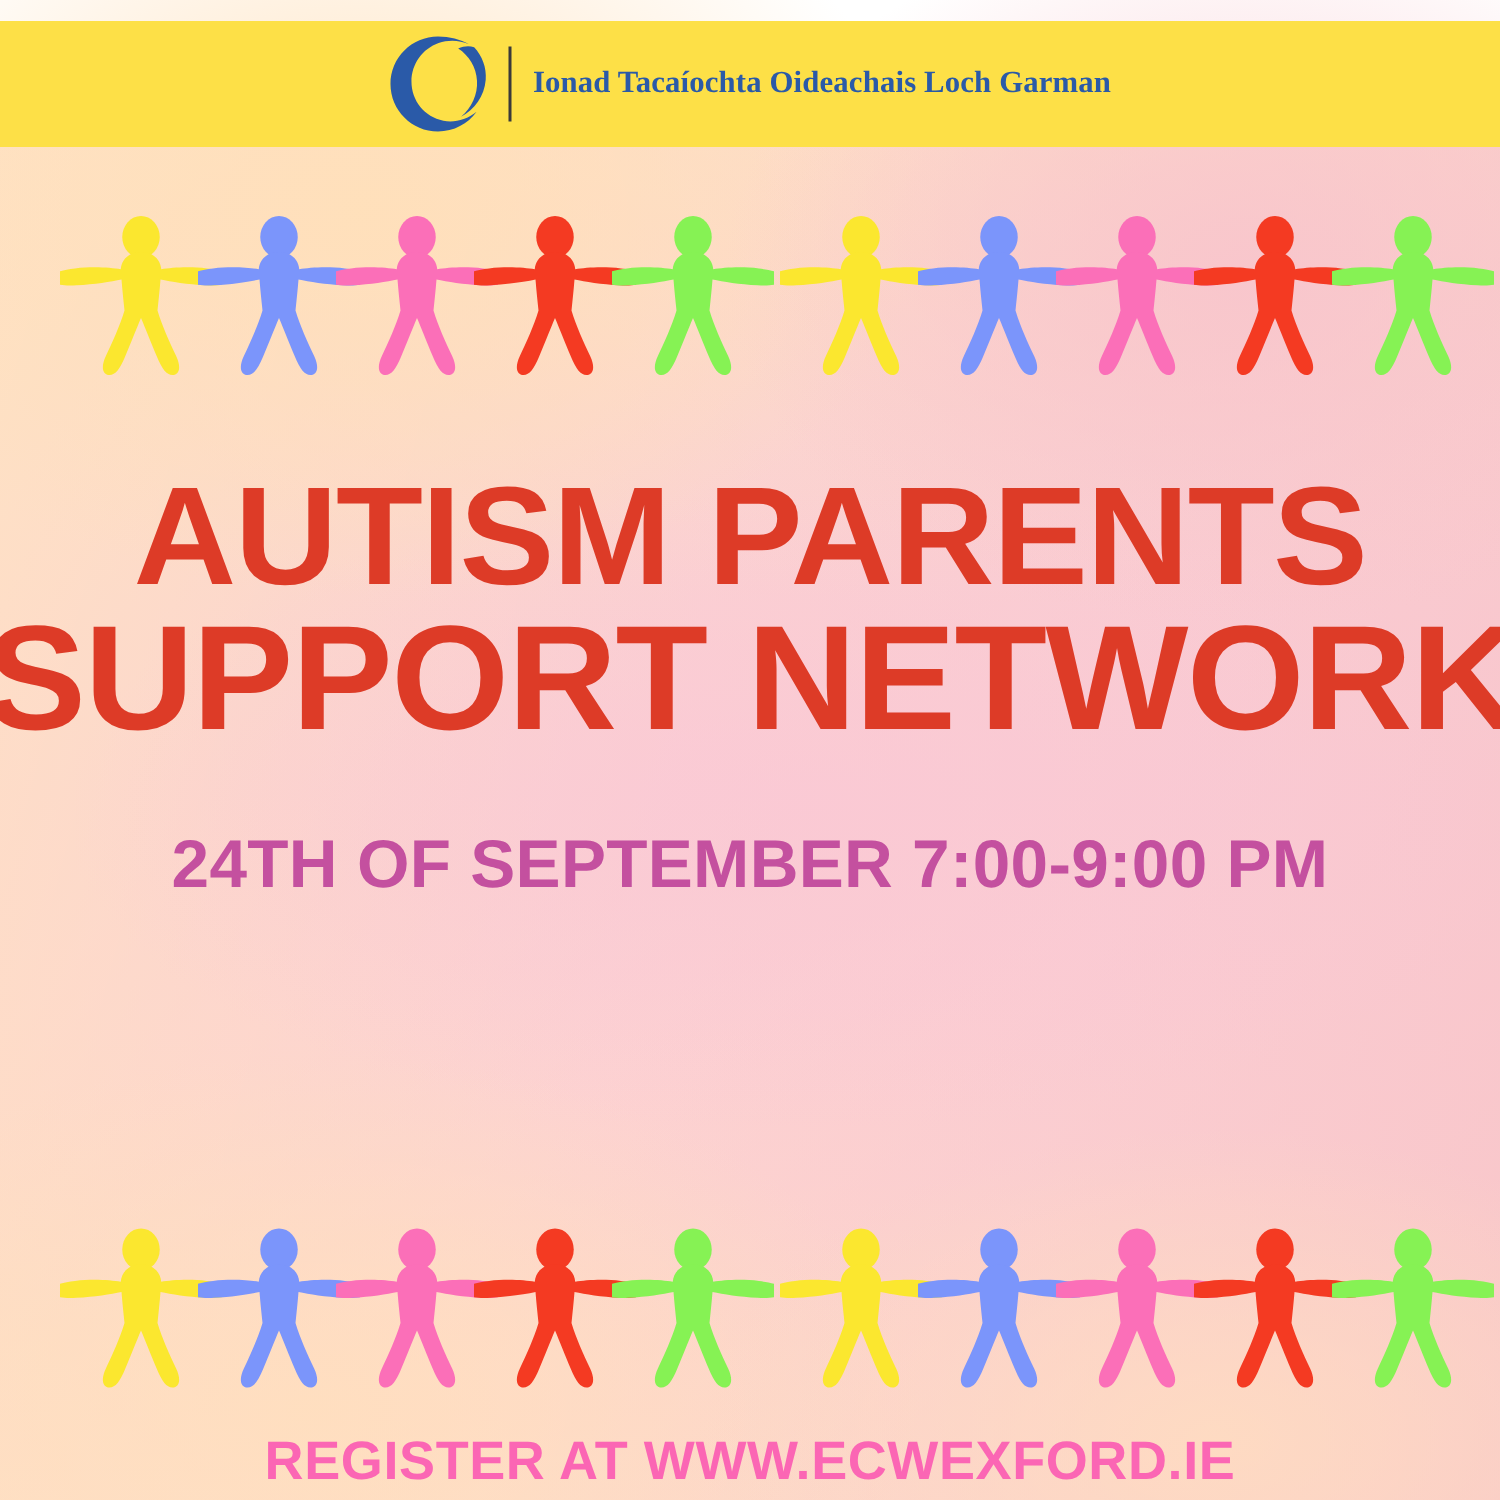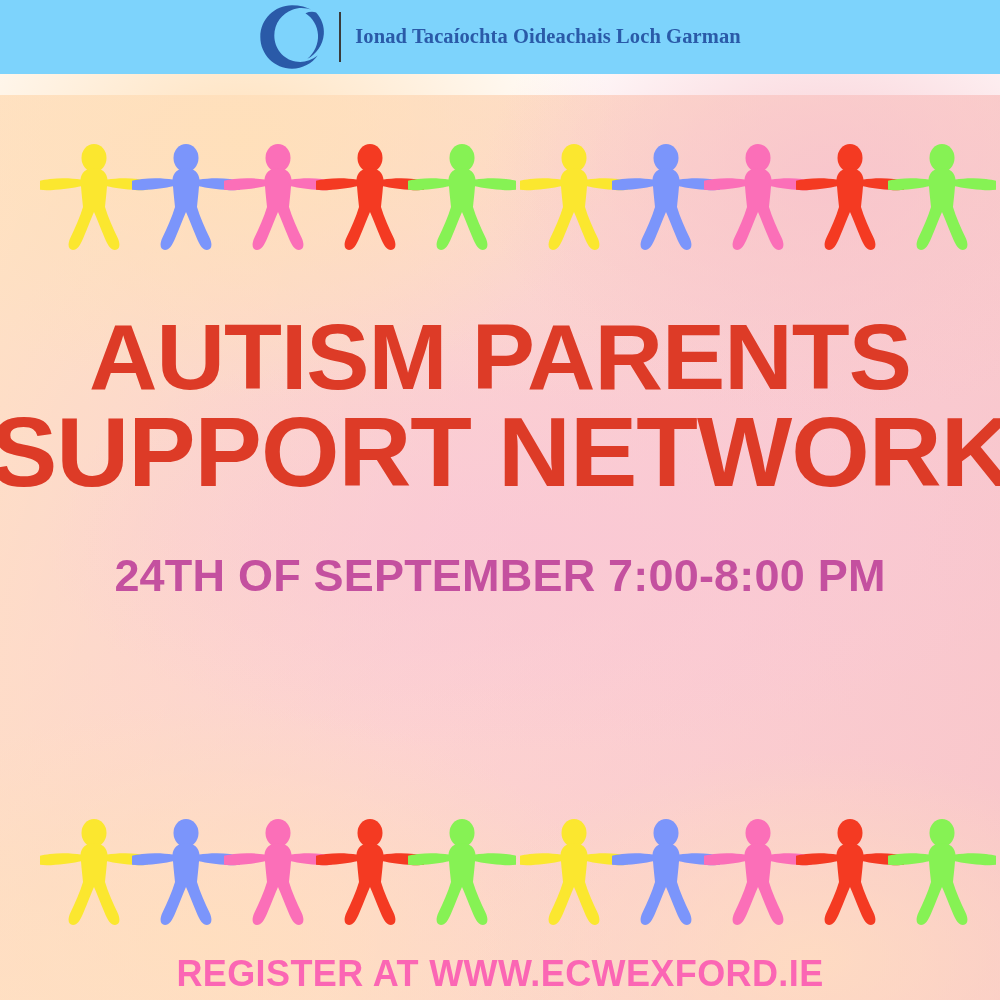--- a/index.html
+++ b/index.html
@@ -13,23 +13,23 @@
   }
 
   #poster {
     position:relative;
     width:1000px; height:1000px;
     overflow:hidden;
   }
 
   
   #header-band {
-    position:absolute; left:0; top:0;
-    width:1000px; height:74px;
-    background:#7dd3fc;
+    position:absolute; left:0; top:14px;
+    width:1000px; height:84px;
+    background:#fde047;
     display:flex;
     align-items:center;
     justify-content:center;
     z-index:10;
   }
 
   #logo-lockup {
     display:flex;
     align-items:center;
     gap:14px;
@@ -268,21 +268,21 @@
           <path d="M54 28 C46 28 41 33 40.5 39.5 C34 38.5 22 37.5 10 39 C0 40.2 -6 42 -6 45.5 C-6 49.5 1 50.8 11 50.2 C23 49.5 34 47.8 41 46.3 C41.6 54 42.4 61 43 67 C40 77 35 88 30.5 97.5 C27 105 28.5 110 33 110 C37 110 40 106 43.5 97.5 C47.5 88 51 79 54 72 C57 79 60.5 88 64.5 97.5 C68 106 71 110 75 110 C79.5 110 81 105 77.5 97.5 C73 88 68 77 65 67 C65.6 61 66.4 54 67 46.3 C74 47.8 85 49.5 97 50.2 C107 50.8 114 49.5 114 45.5 C114 42 108 40.2 98 39 C86 37.5 74 38.5 67.5 39.5 C67 33 62 28 54 28 Z" fill="#86f254"></path>
         </svg>
       </div>
   </div>
 
   <div id="headline">
     <span class="headline-line" id="headline-line-1">AUTISM PARENTS</span>
     <span class="headline-line" id="headline-line-2">SUPPORT NETWORK</span>
   </div>
 
-  <div id="event-datetime">24TH OF SEPTEMBER 7:00-8:00 PM</div>
+  <div id="event-datetime">24TH OF SEPTEMBER 7:00-9:00 PM</div>
 
   <div id="people-band-bottom" class="people-band" style="position: absolute;">
     <div class="people-group" id="bottom-group-left" style="position: absolute; left: 40px; top: 0px;">
         <svg viewBox="0 0 108 112" class="figure">
           <ellipse cx="54" cy="18" rx="12.5" ry="14" fill="#fbe72f"></ellipse>
           <path d="M54 28 C46 28 41 33 40.5 39.5 C34 38.5 22 37.5 10 39 C0 40.2 -6 42 -6 45.5 C-6 49.5 1 50.8 11 50.2 C23 49.5 34 47.8 41 46.3 C41.6 54 42.4 61 43 67 C40 77 35 88 30.5 97.5 C27 105 28.5 110 33 110 C37 110 40 106 43.5 97.5 C47.5 88 51 79 54 72 C57 79 60.5 88 64.5 97.5 C68 106 71 110 75 110 C79.5 110 81 105 77.5 97.5 C73 88 68 77 65 67 C65.6 61 66.4 54 67 46.3 C74 47.8 85 49.5 97 50.2 C107 50.8 114 49.5 114 45.5 C114 42 108 40.2 98 39 C86 37.5 74 38.5 67.5 39.5 C67 33 62 28 54 28 Z" fill="#fbe72f"></path>
         </svg>
         <svg viewBox="0 0 108 112" class="figure">
           <ellipse cx="54" cy="18" rx="12.5" ry="14" fill="#7b95fb"></ellipse>
           <path d="M54 28 C46 28 41 33 40.5 39.5 C34 38.5 22 37.5 10 39 C0 40.2 -6 42 -6 45.5 C-6 49.5 1 50.8 11 50.2 C23 49.5 34 47.8 41 46.3 C41.6 54 42.4 61 43 67 C40 77 35 88 30.5 97.5 C27 105 28.5 110 33 110 C37 110 40 106 43.5 97.5 C47.5 88 51 79 54 72 C57 79 60.5 88 64.5 97.5 C68 106 71 110 75 110 C79.5 110 81 105 77.5 97.5 C73 88 68 77 65 67 C65.6 61 66.4 54 67 46.3 C74 47.8 85 49.5 97 50.2 C107 50.8 114 49.5 114 45.5 C114 42 108 40.2 98 39 C86 37.5 74 38.5 67.5 39.5 C67 33 62 28 54 28 Z" fill="#7b95fb"></path>

